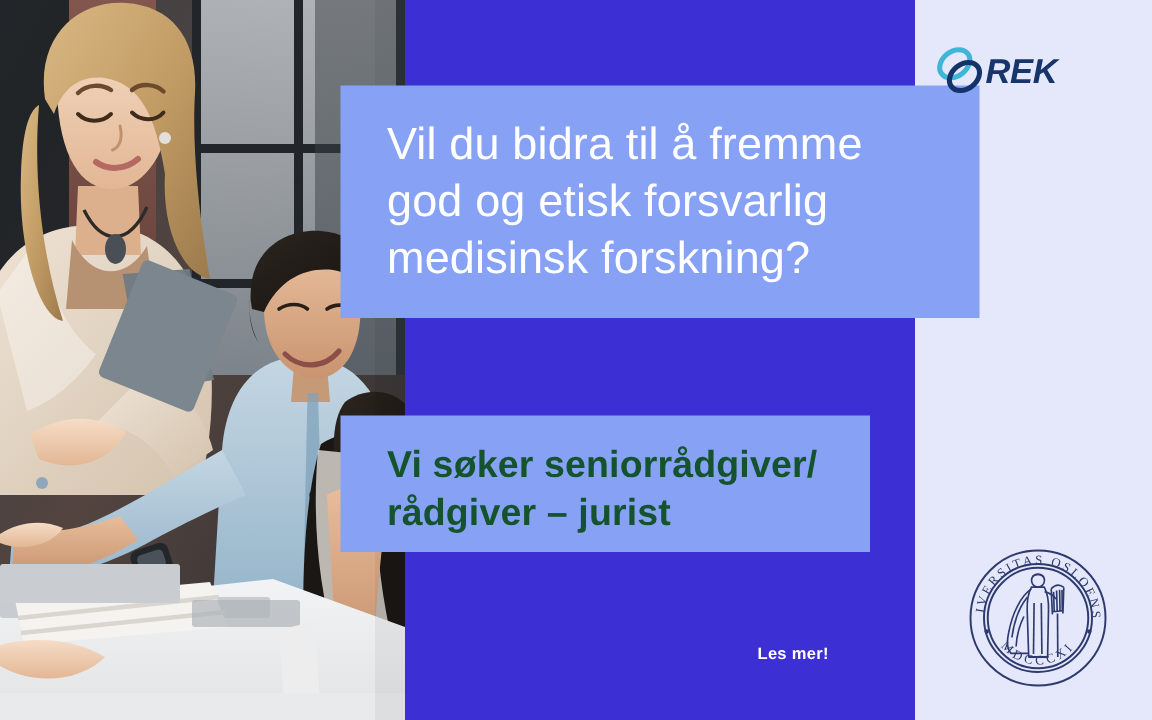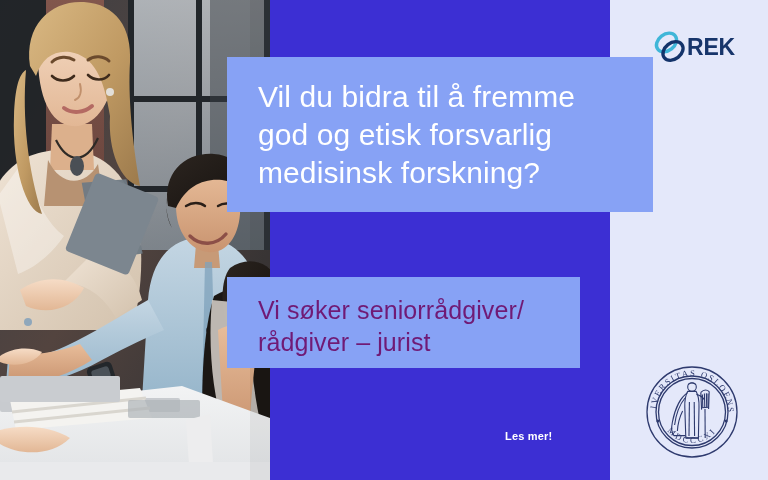--- a/index.html
+++ b/index.html
@@ -75,24 +75,24 @@
   .headline-text {
     color: #ffffff;
     font-size: 30px;
     line-height: 38px;
     font-weight: 400;
     letter-spacing: 0.1px;
     white-space: pre-line;
     margin: 0;
   }
   .jobtitle-text {
-    color: #701a75;
+    color: #14532d;
     font-size: 25px;
     line-height: 32px;
-    font-weight: normal;
+    font-weight: bold;
     letter-spacing: 0.1px;
     white-space: pre-line;
     margin: 0;
   }
 
   
   #cta-link {
     position: absolute;
     left: 505px;
     top: 430px;
@@ -100,25 +100,26 @@
     font-size: 11px;
     font-weight: bold;
     letter-spacing: 0.2px;
     text-decoration: none;
     cursor: pointer;
   }
 
   
   #rek-logo {
     position: absolute;
-    left: 651px;
+    left: 621px;
     top: 28px;
     width: 84px;
     height: 40px;
     cursor: pointer;
+    font-style: italic;
   }
   #rek-logo svg { display: block; }
   #rek-wordmark {
     position: absolute;
     left: 36px;
     top: 8px;
     font-size: 23px;
     font-weight: bold;
     color: #17356b;
     letter-spacing: -0.2px;

